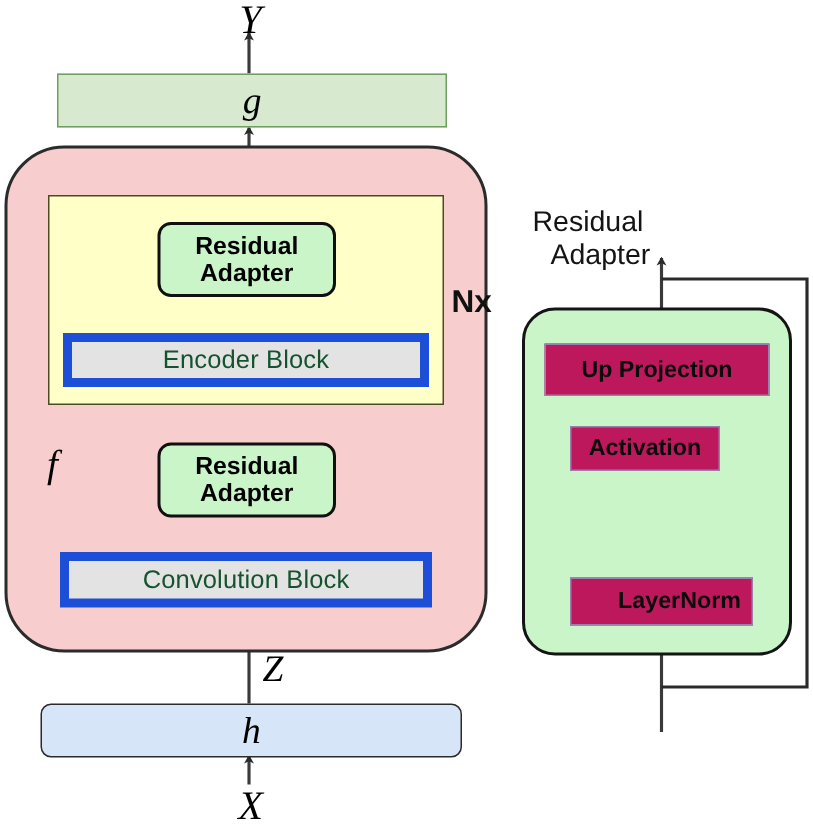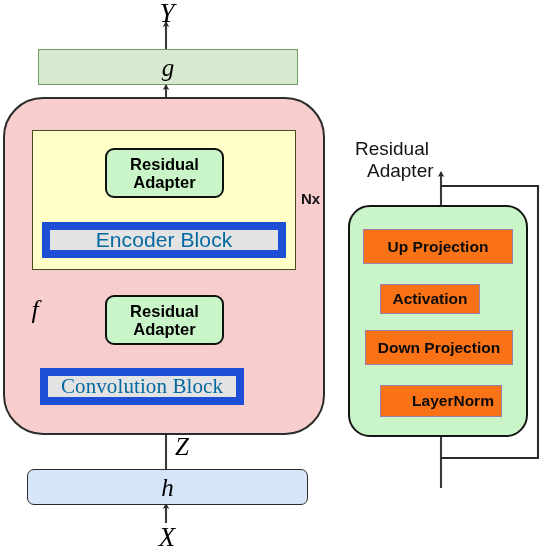--- a/index.html
+++ b/index.html
@@ -34,26 +34,26 @@
     border-radius: 40px;
   }
   .encoder-group {
     background: #ffffc8;
     border: 1.6px solid #4a4a23;
   }
 
   
   .gray-block {
     background: #e3e3e3;
-    border: 8px solid #1d4ed8;
-    display: flex;
-    align-items: center;
-    justify-content: center;
-    font-size: 21px;
-    color: #0369a1;
+    border: 6px solid #1d4ed8;
+    display: flex;
+    align-items: center;
+    justify-content: center;
+    font-size: 17px;
+    color: #14532d;
     letter-spacing: 0.1px;
   }
   .adapter-block {
     background: #c9f5c9;
     border: 2.1px solid #101010;
     border-radius: 9px;
     display: flex;
     flex-direction: column;
     align-items: center;
     justify-content: center;
@@ -75,33 +75,33 @@
     background: #d6e5f7;
     border: 1.6px solid #2b2b2b;
     border-radius: 7px;
     display: flex;
     align-items: center;
     justify-content: center;
   }
 
   .nx-label {
     font-weight: bold;
-    font-size: 15px;
+    font-size: 21px;
     color: #111111;
     white-space: nowrap;
   }
 
   
   .ra-panel {
     background: #c9f5c9;
     border: 2.1px solid #141414;
     border-radius: 22px;
   }
   .purple-block {
-    background: #f97316;
+    background: #be185d;
     border: 1.7px solid #9a7fae;
     display: flex;
     align-items: center;
     justify-content: center;
     font-weight: bold;
     font-size: 15.5px;
     color: #0b0b0b;
     white-space: nowrap;
   }
   .ra-title {
@@ -185,38 +185,37 @@
     <span>Adapter</span>
   </div>
 
   <div class="abs gray-block" style="left:42px; top:222px; width:244px; height:36px;">Encoder Block</div>
 
   <div class="abs adapter-block" style="left:105px; top:295px; width:119px; height:50px;">
     <span>Residual</span>
     <span>Adapter</span>
   </div>
 
-  <div class="abs gray-block" style="left:40px; top:368px; width:204px; height:37px;font-family:Liberation Serif, serif;">Convolution Block</div>
+  <div class="abs gray-block" style="left:40px; top:368px; width:248px; height:37px;">Convolution Block</div>
 
   <div class="abs mathlbl" style="left:175px; top:434px; width:40px; font-size:25px; text-align:left;">Z</div>
 
   <div class="abs bar-h" style="left:27px; top:469px; width:281px; height:36px;">
     <span class="mathlbl" style="font-size:25px;">h</span>
   </div>
 
   <div class="abs mathlbl" style="left:140px; top:524px; width:54px; font-size:27px;">X</div>
 
   <div class="abs ra-title" style="left:355px; top:138px; width:120px;">
     <div>Residual</div>
     <div style="padding-left:12px;">Adapter</div>
   </div>
 
   <div class="abs ra-panel" style="left:348px; top:205px; width:180px; height:232px;"></div>
 
   <div class="abs purple-block" style="left:363px; top:229px; width:150px; height:35px;">Up Projection</div>
 
   <div class="abs purple-block" style="left:380px; top:284px; width:100px; height:30px;">Activation</div>
 
-  <div class="abs purple-block" style="left:365px; top:330px; width:148px; height:35px;">Down Projection</div>
 
   <div class="abs purple-block" style="left:380px; top:385px; width:122px; height:32px;padding-left:24px;">LayerNorm</div>
 
 </div>
 
 </body></html>

